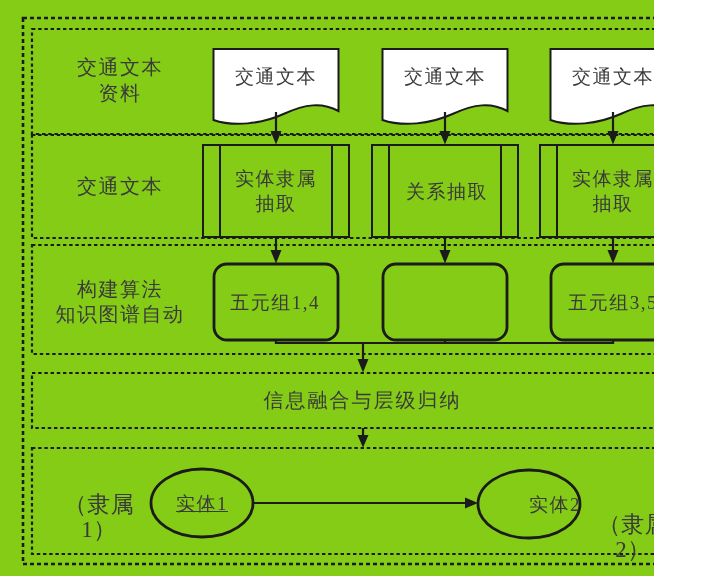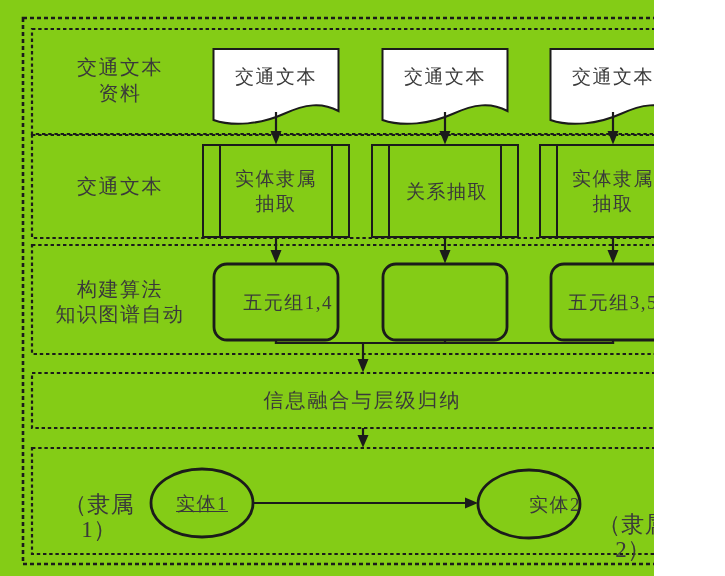--- a/index.html
+++ b/index.html
@@ -107,21 +107,21 @@
   </div>
   <div class="txt fs19 cflex" style="left:558px; top:145px; width:110px; height:92px;">
     <span>实体隶属</span>
     <span>抽取</span>
   </div>
 
   <div class="txt fs20" style="left:40px; top:277px; width:160px;">
     <div>构建算法</div>
     <div>知识图谱自动</div>
   </div>
-  <div class="txt fs19 cflex" style="left:226px; top:264px; width:124px; height:76px;">五元组1,4</div>
+  <div class="txt fs19 cflex" style="left:213px; top:264px; width:124px; height:76px;">五元组1,4</div>
   <div class="txt fs19 cflex" style="left:551px; top:264px; width:124px; height:76px;border-radius:10px;">五元组3,5</div>
 
   <div class="txt fs20 cflex" style="left:32px; top:373px; width:661px; height:55px; letter-spacing:2px;">信息融合与层级归纳</div>
 
   <div class="txt fs18" style="left:48px; top:492px; width:102px; letter-spacing:0.5px;">（隶属1）</div>
   <div class="txt fs19 cflex" style="left:151px; top:469px; width:102px; height:68px;text-decoration:underline;">实体1</div>
   <div class="txt fs19 cflex" style="left:504px; top:470px; width:102px; height:68px;">实体2</div>
   <div class="txt fs18" style="left:582px; top:492px; width:102px; letter-spacing:0.5px;margin-top:20px;">（隶属2）</div>
 
 </div>

